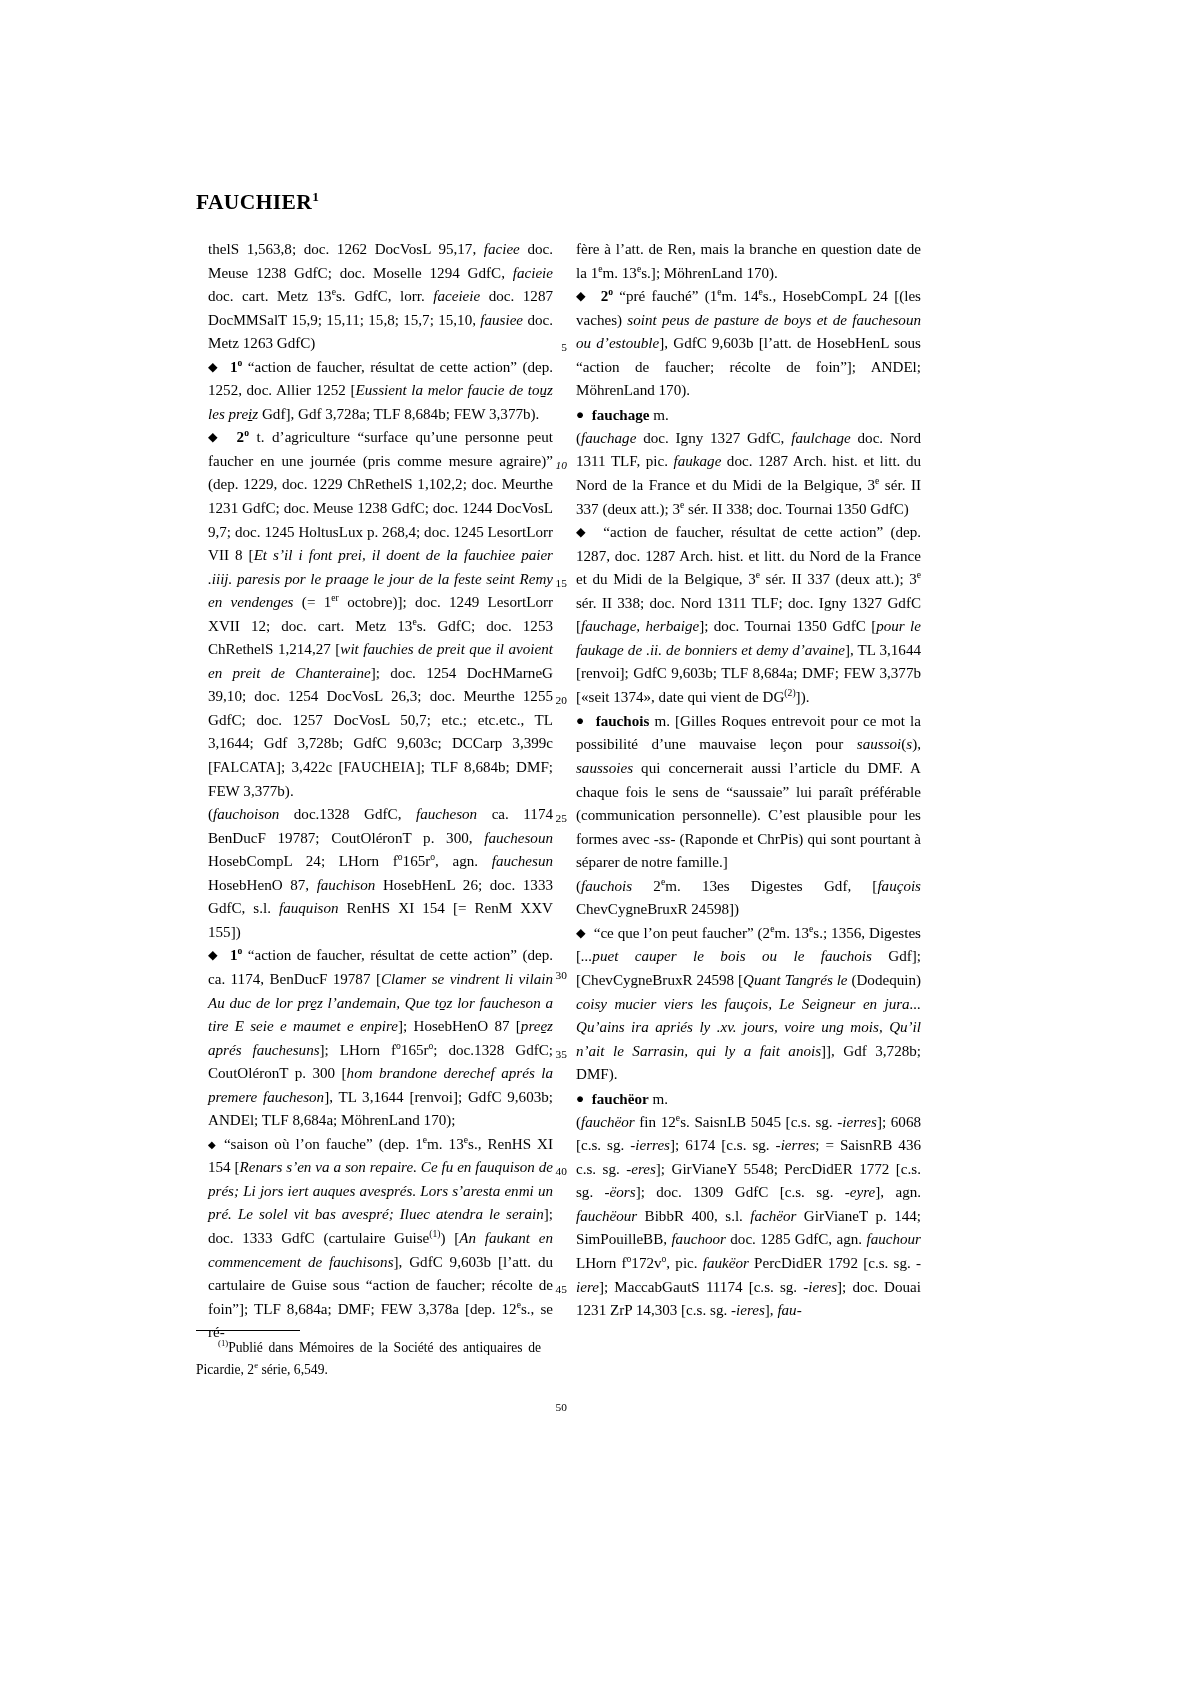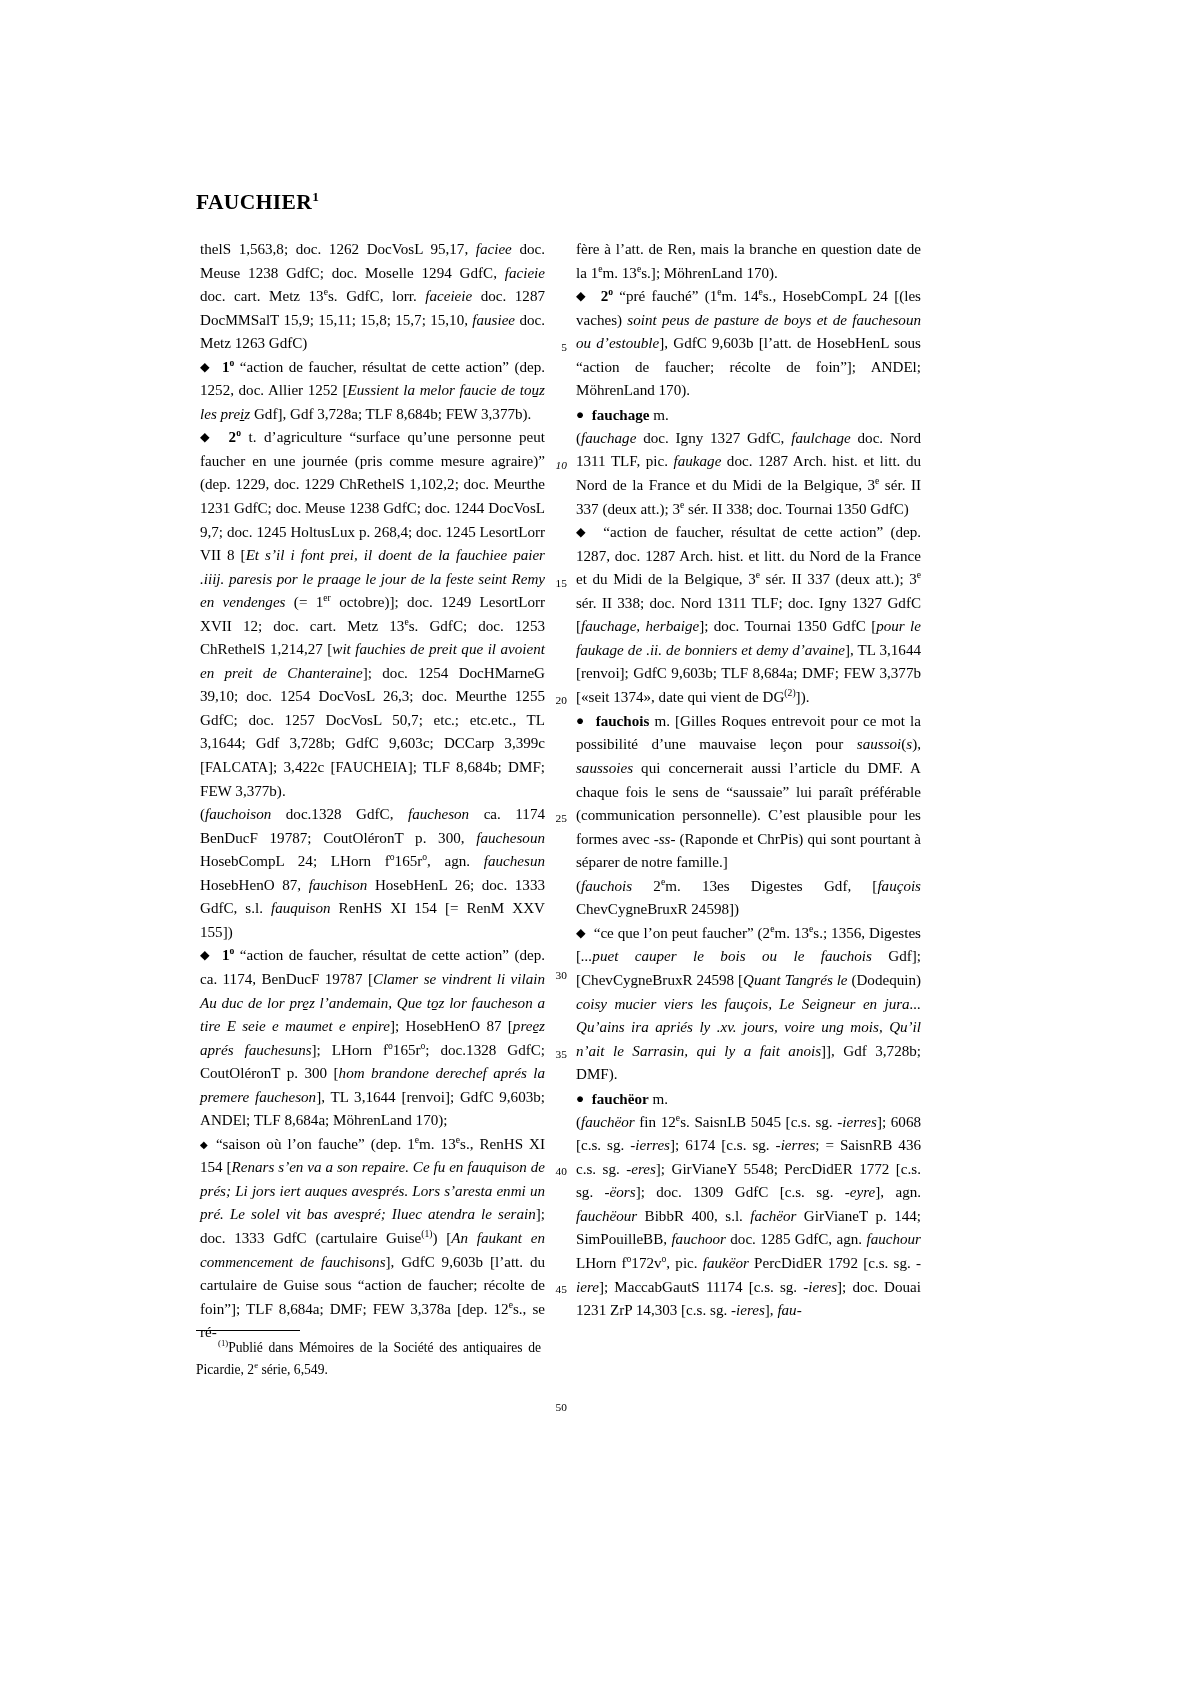--- a/index.html
+++ b/index.html
@@ -43,21 +43,21 @@
   .col {
     position: absolute;
     top: 0;
     width: 345px;
     font-size: 15.1px;
     line-height: 23.55px;
     text-align: justify;
     text-justify: inter-word;
     hyphens: manual;
   }
-  .col-left  { left: 4px; }
+  .col-left  { left: 12px; }
   .col-right { left: 380px; font-family: Liberation Serif, serif; }
 
   .col p {
     margin: 0;
     text-indent: 0;
   }
 
   
   .linenums {
     position: absolute;

